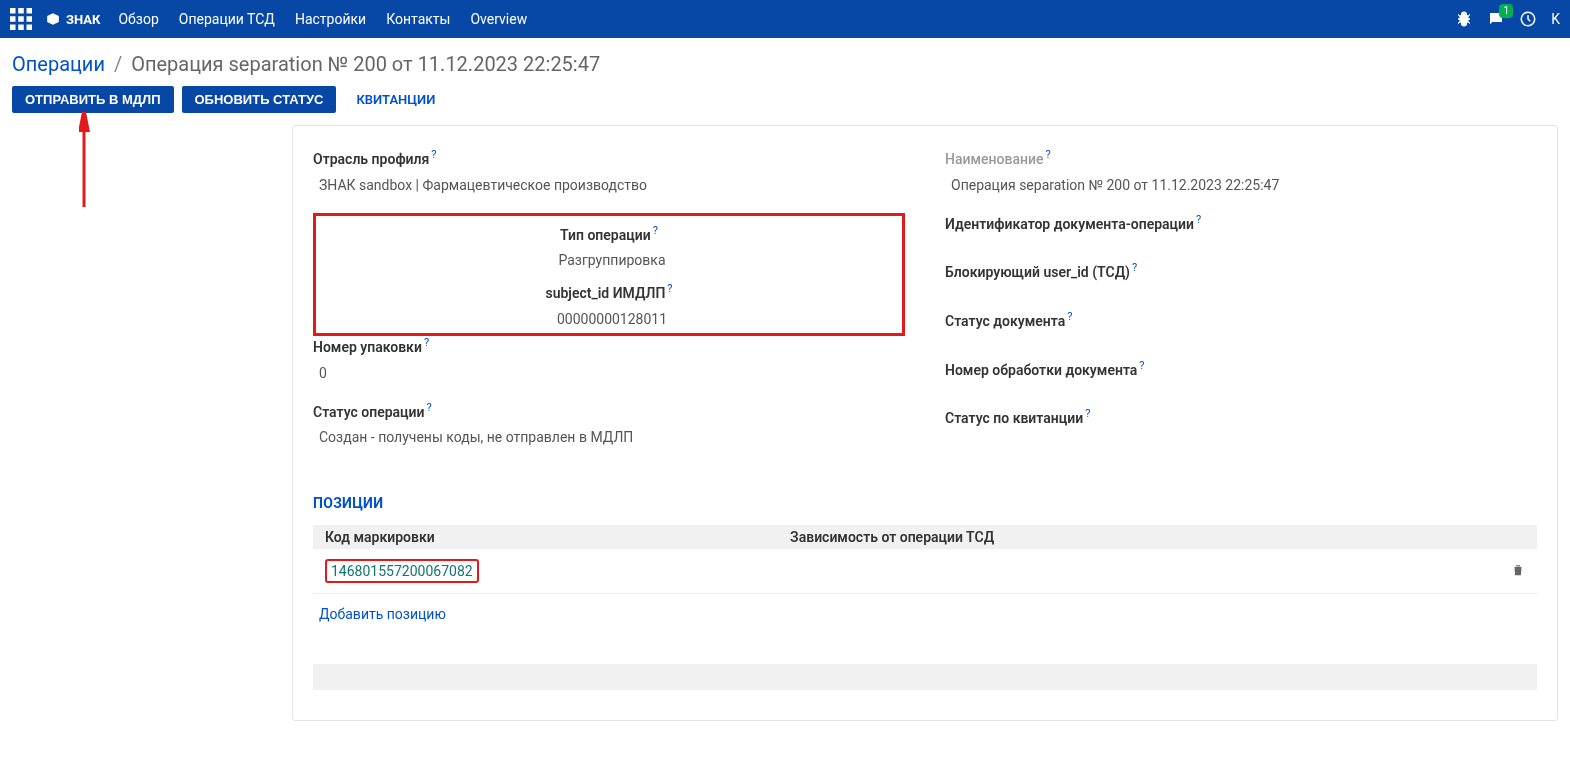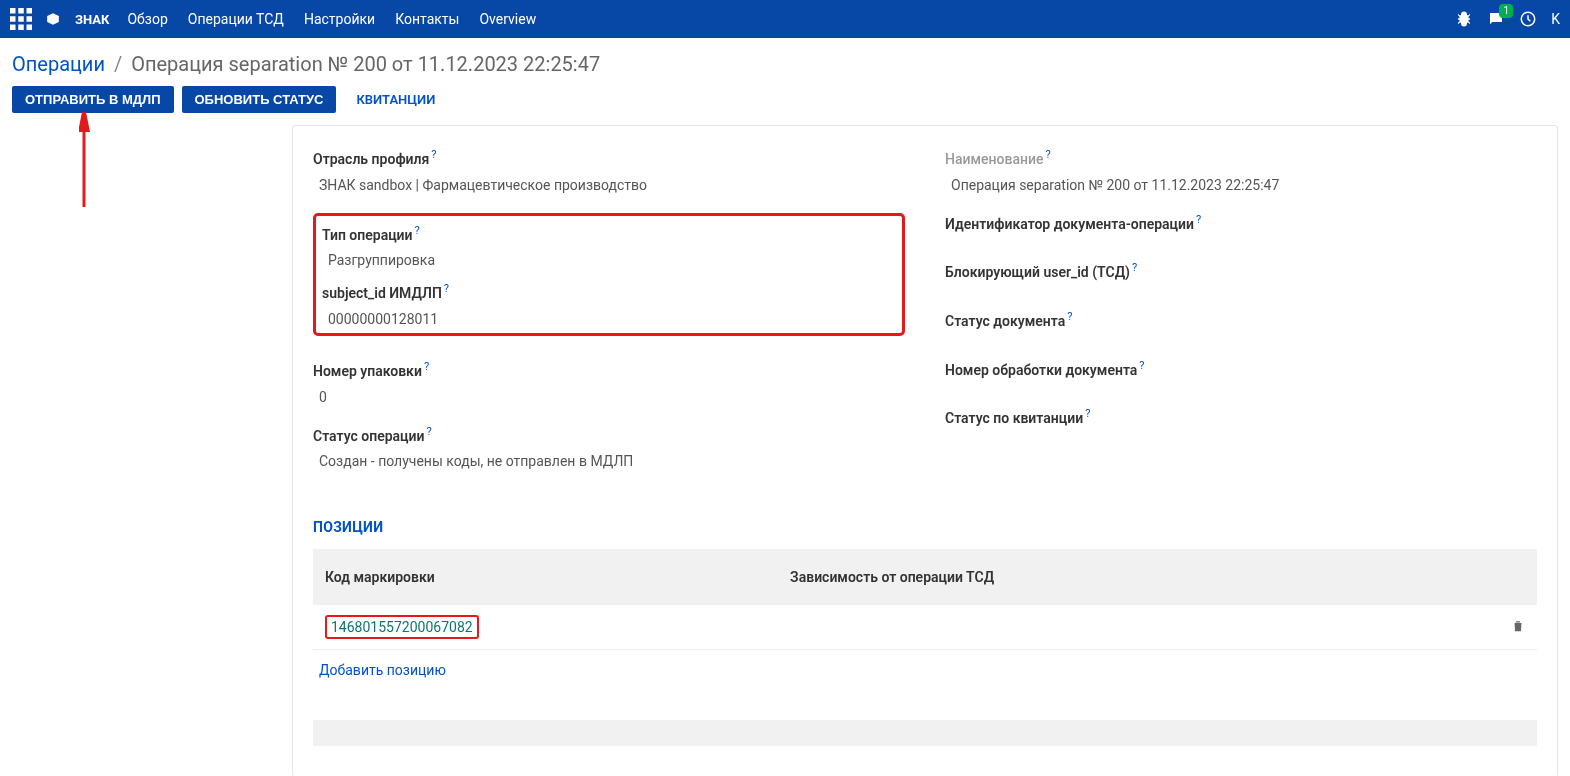--- a/index.html
+++ b/index.html
@@ -19,21 +19,21 @@
       align-items: center;
       padding: 0 10px;
     }
     .apps-icon {
       width: 22px; height: 22px;
       display: inline-flex; align-items: center; justify-content: center;
       cursor: pointer; margin-right: 14px;
     }
     .logo {
       font-weight: bold; font-size: 13px; margin-right: 18px;
-      display: flex; align-items: center; gap: 15px;
+      display: flex; align-items: center; gap: 6px;
       color: #fff;
     }
     .logo svg { width: 14px; height: 14px; fill: #fff; }
     .nav-items { display: flex; gap: 20px; align-items: center; }
     .nav-item { color: #fff; cursor: pointer; font-size: 14px; }
     .header-right { margin-left: auto; display: flex; align-items: center; gap: 14px; }
     .header-icon { cursor: pointer; display: inline-flex; align-items: center; position: relative; }
     .header-icon svg { width: 18px; height: 18px; fill: #fff; }
     .badge {
       position: absolute; top: -6px; right: -8px;
@@ -88,36 +88,37 @@
     .field { margin-bottom: 20px; }
     .field-label {
       color: #333; font-weight: 600; font-size: 14px;
       display: inline-block; margin-bottom: 10px;
     }
     .field-label.muted { color: #999; font-weight: 500; }
     .help-q { color: #0052cc; font-size: 11px; font-weight: 400; vertical-align: super; margin-left: 2px; }
     .field-value { color: #555; font-size: 14px; padding-left: 6px; }
     .highlight-box {
       border: 3px solid #e21a1a;
-      border-radius: 5px;
+      border-radius: 0;
       padding: 8px 6px 6px;
-      margin-bottom: 24px;
+      margin-bottom: 0;
+      text-align: center;
     }
     .highlight-box .field { margin-bottom: 14px; }
     .highlight-box .field:last-child { margin-bottom: 0; }
     
     .section-title {
       color: #0052cc; font-weight: 700; font-size: 14px;
       letter-spacing: 0.3px;
       margin: 30px 0 14px;
     }
     .positions-table { width: 100%; border-collapse: collapse; }
     .positions-table th {
       background: #f1f1f1; text-align: left;
-      padding: 20px 12px; font-weight: 600; color: #333;
+      padding: 4px 12px; font-weight: 600; color: #333;
       font-size: 14px;
     }
     .positions-table td {
       padding: 10px 12px; font-size: 14px; color: #0f766e;
       border-bottom: 1px solid #eee;
     }
     .code-highlight {
       border: 2px solid #e21a1a; border-radius: 3px;
       display: inline-block; padding: 2px 4px;
     }

